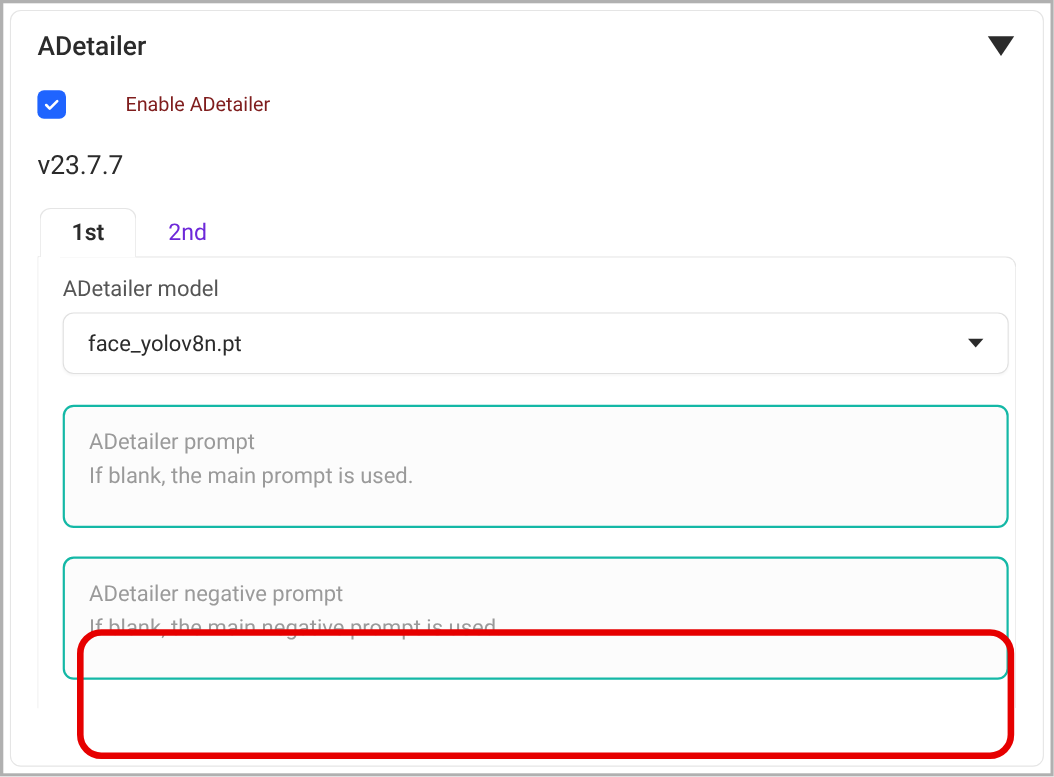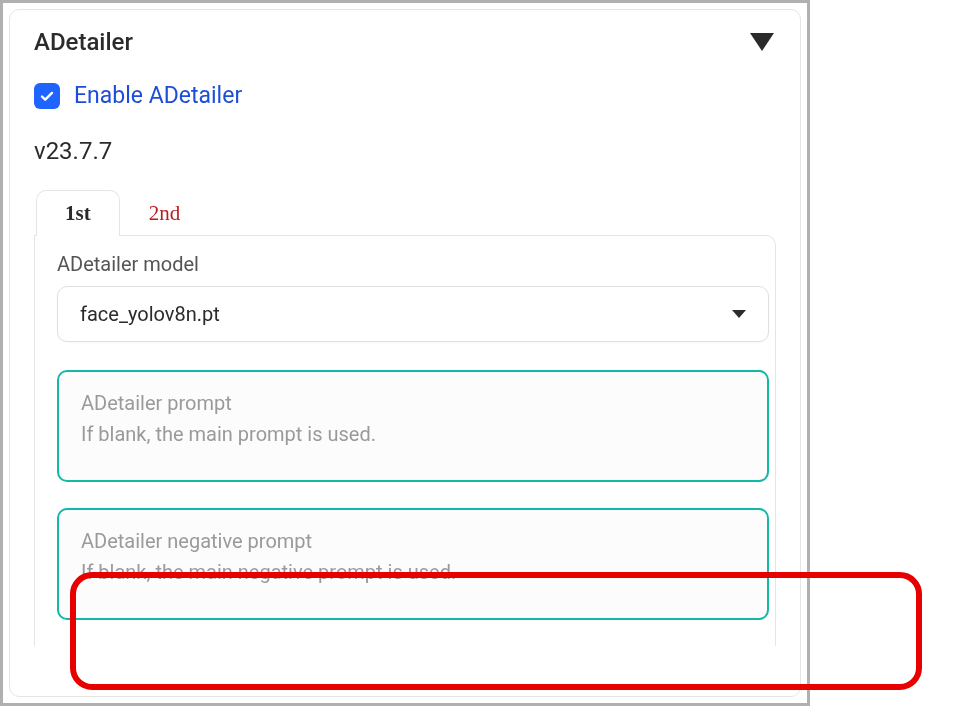--- a/index.html
+++ b/index.html
@@ -7,21 +7,21 @@
     margin: 0;
     padding: 0;
     font-family: -apple-system, BlinkMacSystemFont, "Segoe UI", Roboto, "Helvetica Neue", Arial, sans-serif;
     background: #fff;
     width: 958px;
     height: 706px;
     overflow: hidden;
   }
   .outer-frame {
     border: 3px solid #b0b0b0;
-    width: 810px;
+    width: 958px;
     height: 706px;
     padding: 6px;
     background: #fff;
   }
   .panel {
     border: 1px solid #e5e5e5;
     border-radius: 10px;
     padding: 18px 24px 0 24px;
     height: 100%;
     position: relative;
@@ -57,39 +57,39 @@
     height: 26px;
     background: #1f64ff;
     border-radius: 6px;
     display: flex;
     align-items: center;
     justify-content: center;
     cursor: pointer;
   }
   .checkbox svg { width: 16px; height: 16px; }
   .enable-label {
-    font-size: 23px;
-    color: #1d4ed8;
+    font-size: 18px;
+    color: #7f1d1d;
+    margin-left: 40px;
   }
   .version {
     font-size: 24px;
     color: #2b2b2b;
     margin-bottom: 24px;
   }
   .tabs-row {
     display: flex;
     align-items: flex-end;
     gap: 0;
     margin-left: 2px;
-    font-family: Liberation Serif, serif;
   }
   .tab {
     padding: 10px 28px 10px 28px;
     font-size: 21px;
-    color: #b91c1c;
+    color: #6d28d9;
     border: 1px solid transparent;
     border-bottom: none;
     border-top-left-radius: 10px;
     border-top-right-radius: 10px;
     cursor: pointer;
     position: relative;
     bottom: -1px;
     background: transparent;
   }
   .tab.active {

